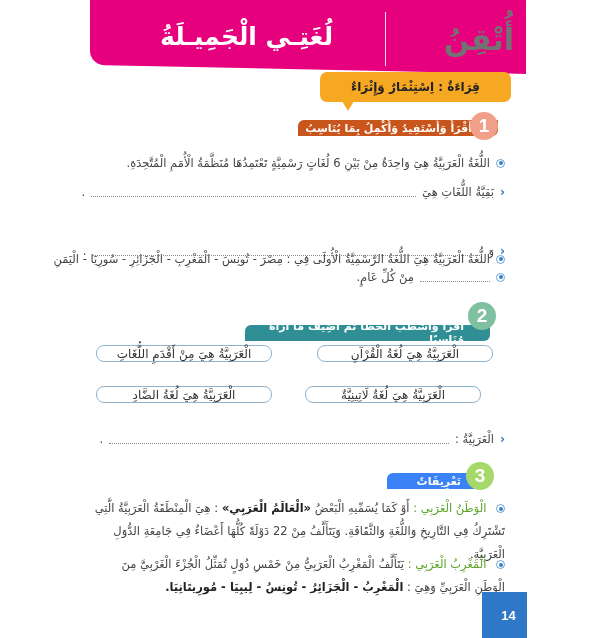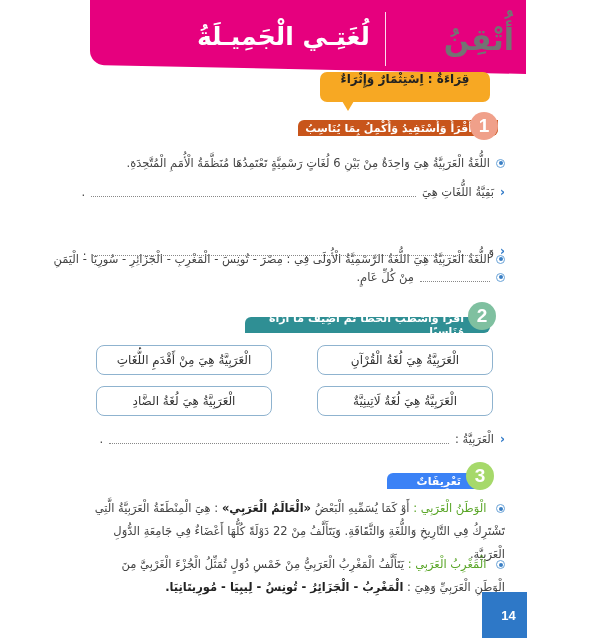--- a/index.html
+++ b/index.html
@@ -13,27 +13,27 @@
     transform: skewY(1.2deg);
     transform-origin: right top;
   }
   .banner-divider {
     position: absolute; left: 385px; top: 12px; width: 1px; height: 54px; background: #ffffff; opacity: 0.85;
   }
   .banner-title-right {
     position: absolute; right: 86px; top: 22px; color: #737373; font-size: 30px; font-weight: bold; direction: rtl;
   }
   .banner-title-left {
-    position: absolute; left: 160px; top: 22px; width: 210px; text-align: right; color: #ffffff; font-size: 25px; font-weight: bold; direction: rtl;
+    position: absolute; left: 160px; top: 22px; width: 210px; text-align: left; color: #ffffff; font-size: 25px; font-weight: bold; direction: rtl;
   }
   .bubble {
-    position: absolute; left: 320px; top: 72px; width: 170px; height: 30px;
+    position: absolute; left: 320px; top: 72px; width: 191px; height: 30px;
     background: #f7a823; border-radius: 7px;
     color: #222; font-size: 12px; font-weight: bold; direction: rtl;
-    display: flex; align-items: flex-start; justify-content: center;
+    display: flex; align-items: center; justify-content: center;
   }
   .bubble::after {
     content: ""; position: absolute; left: 22px; bottom: -9px;
     border-left: 6px solid transparent; border-right: 6px solid transparent; border-top: 10px solid #f7a823;
   }
 
   .sec-head {
     position: absolute; height: 16px; border-radius: 6px 0 6px 0;
     color: #fff; font-size: 11px; font-weight: bold; direction: rtl;
     display: flex; align-items: center; justify-content: flex-start; padding-right: 26px;
@@ -51,21 +51,21 @@
   }
   .bullet-dot {
     width: 9px; height: 9px; border-radius: 50%; border: 1.5px solid #6aa3d8; background: #fff;
     display: inline-flex; align-items: center; justify-content: center; flex: 0 0 auto;
   }
   .bullet-dot::after { content: ""; width: 4px; height: 4px; border-radius: 50%; background: #3a7fc4; }
   .chev { color: #2e78c7; font-size: 12px; font-weight: bold; flex: 0 0 auto; }
   .dots { border-bottom: 1px dotted #888; height: 10px; display: inline-block; }
 
   .opt {
-    position: absolute; width: 176px; height: 30px; border: 1.5px solid #8fb3cf; border-radius: 8px;
+    position: absolute; width: 176px; height: 17px; border: 1.5px solid #8fb3cf; border-radius: 8px;
     direction: rtl; font-size: 12px; color: #333;
     display: flex; align-items: center; justify-content: center;
   }
 
   .para { position: absolute; right: 95px; width: 415px; direction: rtl; font-size: 11.5px; color: #444; line-height: 23px; }
   .green { color: #5aa628; margin-top: 8px; }
   .bold { font-weight: bold; color: #222; }
 
   .page-num {
     position: absolute; left: 482px; top: 592px; width: 45px; height: 46px; background: #2e78c7;
@@ -109,32 +109,32 @@
   <span>وَ</span>
   <span class="dots" style="width:390px;"></span>
   <span>.</span>
 </div>
 <div class="line" style="top:270px;">
   <span class="bullet-dot"></span>
   <span class="dots" style="width:70px;"></span>
   <span>مِنْ كُلِّ عَامٍ.</span>
 </div>
 
-<div class="sec-head" style="left:245px; top:317px; width:245px; background:#2f8f94;">
+<div class="sec-head" style="left:245px; top:325px; width:245px; background:#2f8f94;">
   <span>أَقْرَأُ وَأَشْطُبُ الْخَطَأَ ثُمَّ أُضِيفُ مَا أَرَاهُ مُنَاسِبًا</span>
 </div>
 <div class="sec-num" style="left:468px; top:302px; background:#7fc0a0;">2</div>
 
 <div class="opt" style="left:317px; top:345px;">
     <span>الْعَرَبِيَّةُ هِيَ لُغَةُ الْقُرْآنِ</span>
   </div>
 <div class="opt" style="left:96px; top:345px;">
     <span>الْعَرَبِيَّةُ هِيَ مِنْ أَقْدَمِ اللُّغَاتِ</span>
   </div>
-<div class="opt" style="left:317px; top:386px;text-align:center;">
+<div class="opt" style="left:305px; top:386px;text-align:center;">
     <span>الْعَرَبِيَّةُ هِيَ لُغَةٌ لَاتِينِيَّةٌ</span>
   </div>
 <div class="opt" style="left:96px; top:386px;">
     <span>الْعَرَبِيَّةُ هِيَ لُغَةُ الضَّادِ</span>
   </div>
 
 <div class="line" style="top:432px;">
   <span class="chev">‹</span>
   <span>الْعَرَبِيَّةُ :</span>
   <span class="dots" style="width:340px;"></span>

